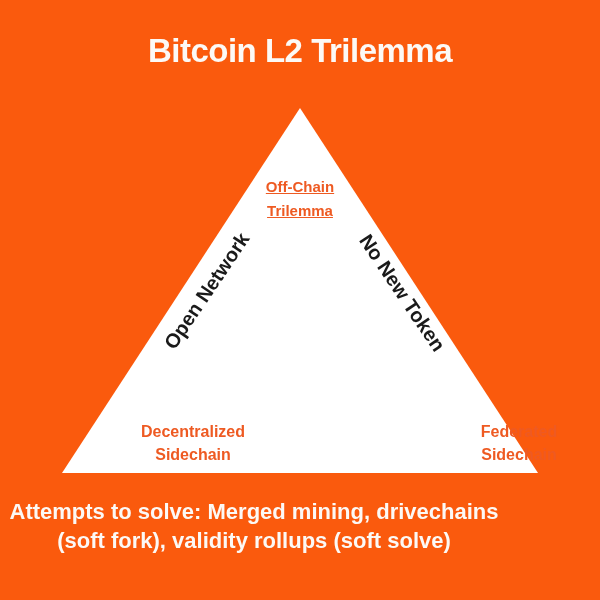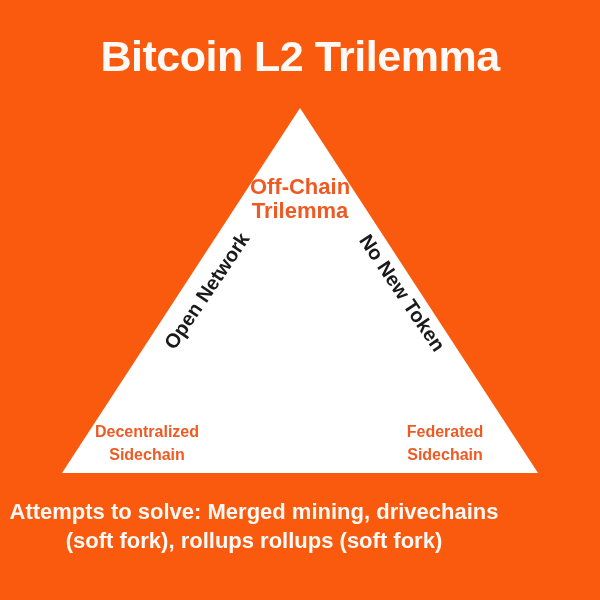--- a/index.html
+++ b/index.html
@@ -22,21 +22,21 @@
     overflow: hidden;
     font-family: "Liberation Sans", sans-serif;
   }
   .title {
     position: absolute;
     top: 33px;
     left: 0;
     width: 600px;
     text-align: center;
     color: var(--light);
-    font-size: 43px;
+    font-size: 33px;
     font-weight: bold;
     letter-spacing: -0.5px;
     line-height: 1.1;
   }
   .tri {
     position: absolute;
     left: 0;
     top: 0;
     width: 600px;
     height: 600px;
@@ -46,22 +46,23 @@
   .label {
     position: absolute;
     font-weight: bold;
   }
   .top-label {
     top: 175px;
     left: 0;
     width: 600px;
     text-align: center;
     color: var(--orange);
-    font-size: 22px;
+    font-size: 15px;
     line-height: 24px;
+    text-decoration: underline;
   }
   .edge-left {
     left: 207px;
     top: 291px;
     transform: translate(-50%, -50%) rotate(-56deg);
     color: var(--dark);
     font-size: 20px;
     white-space: nowrap;
   }
   .edge-right {
@@ -81,23 +82,24 @@
     font-size: 21px;
     line-height: 26px;
   }
   .corner-left, .corner-right {
     text-align: center;
     color: var(--orange);
     font-size: 16px;
     line-height: 23px;
     white-space: nowrap;
     transform: translate(-50%, -50%);
+    margin-left: 46px;
   }
   .corner-left  { left: 147px; top: 443px; }
-  .corner-right { left: 445px; top: 443px; }
+  .corner-right { left: 473px; top: 443px; }
   .footer {
     position: absolute;
     top: 497px;
     left: 0;
     width: 508px;
     text-align: center;
     color: var(--light);
     font-weight: bold;
     font-size: 22px;
     line-height: 29px;
@@ -129,16 +131,16 @@
     <div>Sidechain</div>
   </div>
 
   <div class="label corner-right">
     <div>Federated</div>
     <div>Sidechain</div>
   </div>
 
   <div class="footer">
     <div>Attempts to solve: Merged mining, drivechains</div>
-    <div>(soft fork), rollups rollups (soft fork)</div>
+    <div>(soft fork), validity rollups (soft solve)</div>
   </div>
 
 </div>
 
 </body></html>

